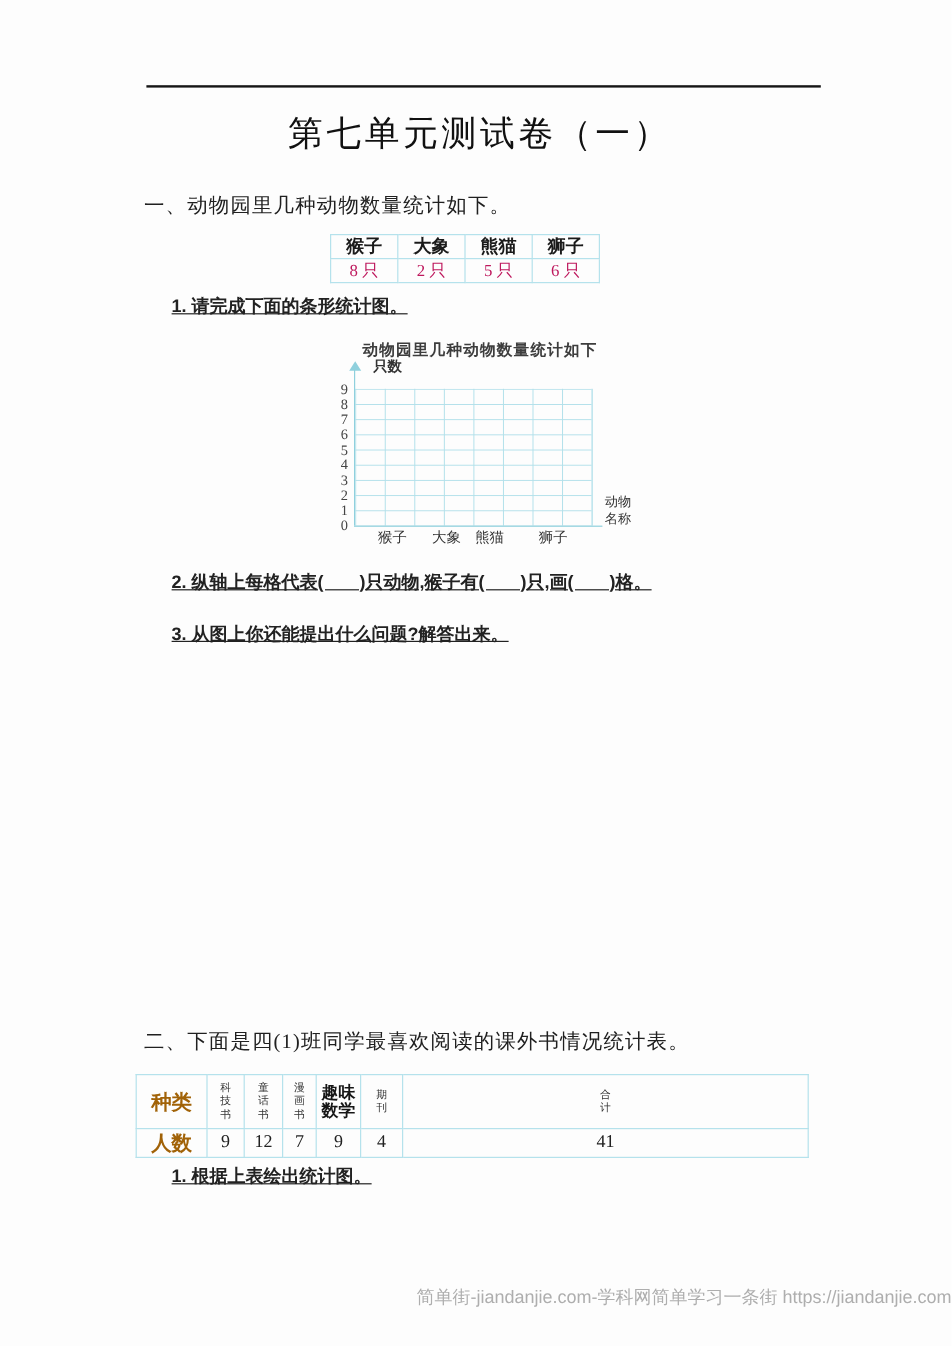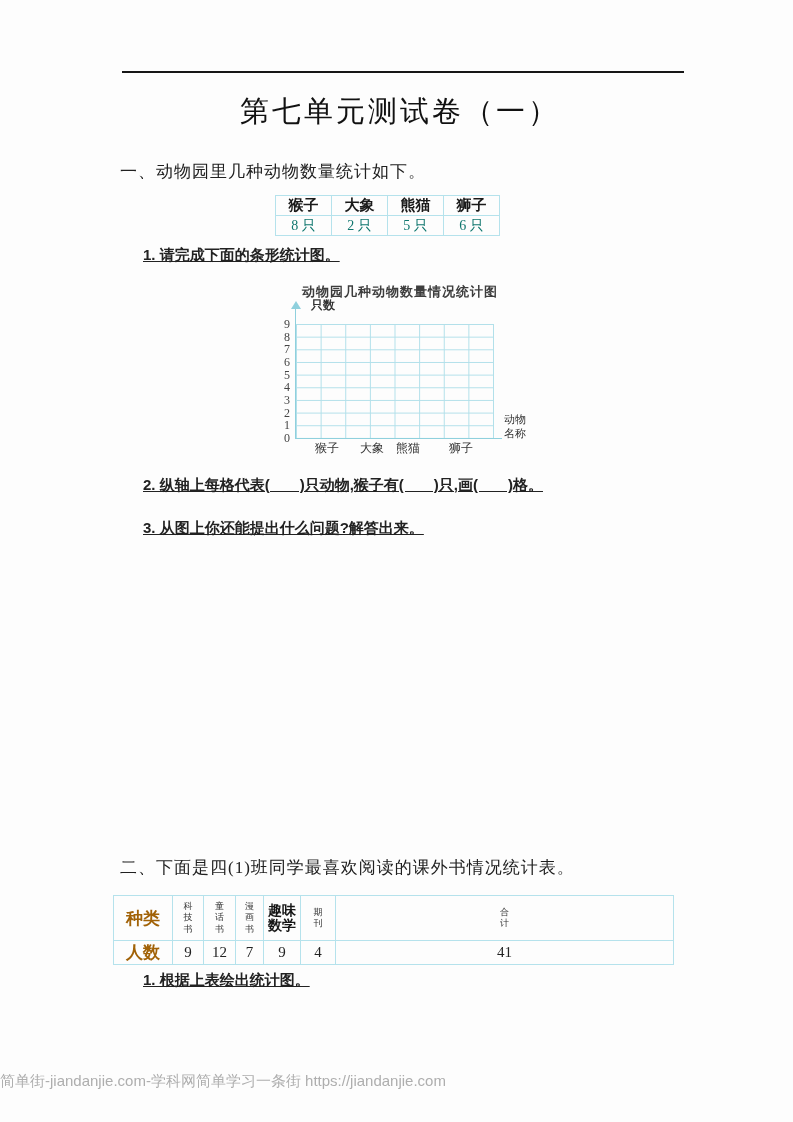--- a/index.html
+++ b/index.html
@@ -24,21 +24,21 @@
 
   
   table{border-collapse:collapse;}
   .animal-table{left:275px;top:195px;}
   .animal-table td{
     border:1px solid #b5e2ec;width:55px;height:19px;text-align:center;padding:0;
   }
   .animal-table .hdr td{
     font-family:"Liberation Sans","DejaVu Sans",sans-serif;font-weight:bold;font-size:15px;color:#1a1a1a;
   }
-  .animal-table .val td{font-size:14px;color:#0f766e;}
+  .animal-table .val td{font-size:14px;color:#be185d;}
 
   
   .chart-title{
     left:250px;top:283px;width:300px;text-align:center;
     font-family:"Liberation Sans","DejaVu Sans",sans-serif;font-weight:bold;
     font-size:13px;color:#3d3d3d;letter-spacing:1px;
   }
   .y-axis-label{
     left:311px;top:297px;font-family:"Liberation Sans","DejaVu Sans",sans-serif;
     font-weight:bold;font-size:12px;color:#333;
@@ -80,21 +80,21 @@
     font-family:"Liberation Sans","DejaVu Sans",sans-serif;font-weight:bold;font-size:17px;color:#a16207;
   }
   .book-table .vsmall{white-space:pre-line;font-size:9px;line-height:1.25;color:#333;}
   .book-table .med{
     white-space:pre-line;font-family:"Liberation Sans","DejaVu Sans",sans-serif;
     font-weight:bold;font-size:14px;line-height:1.05;color:#161616;
   }
   .book-table .num{font-size:15px;}
 
   .footer{
-    left:0;top:1072px;width:793px;text-align:left;
+    left:0;top:1072px;width:793px;text-align:right;
     font-family:"Liberation Sans","DejaVu Sans",sans-serif;font-size:15px;color:#aeaeae;
   }
 </style>
 </head>
 <body>
 
 <div id="page">
 
   <div class="abs top-rule"></div>
 
@@ -114,21 +114,21 @@
       <td>8 只</td>
       <td>2 只</td>
       <td>5 只</td>
       <td>6 只</td>
     </tr>
   </tbody>
     </table>
 
   <div class="abs q-text q1">1. 请完成下面的条形统计图。</div>
 
-  <div class="abs chart-title">动物园几种动物数量情况统计图</div>
+  <div class="abs chart-title">动物园里几种动物数量统计如下</div>
   <div class="abs y-axis-label">只数</div>
   <div class="abs y-axis-arrow"></div>
   <div class="abs y-axis-line"></div>
   <div class="abs chart-grid"></div>
   <div class="abs x-axis-line"></div>
 
   <div class="abs ytick" style="top:316px;">9</div>
   <div class="abs ytick" style="top:329px;">8</div>
   <div class="abs ytick" style="top:341px;">7</div>
   <div class="abs ytick" style="top:354px;">6</div>

